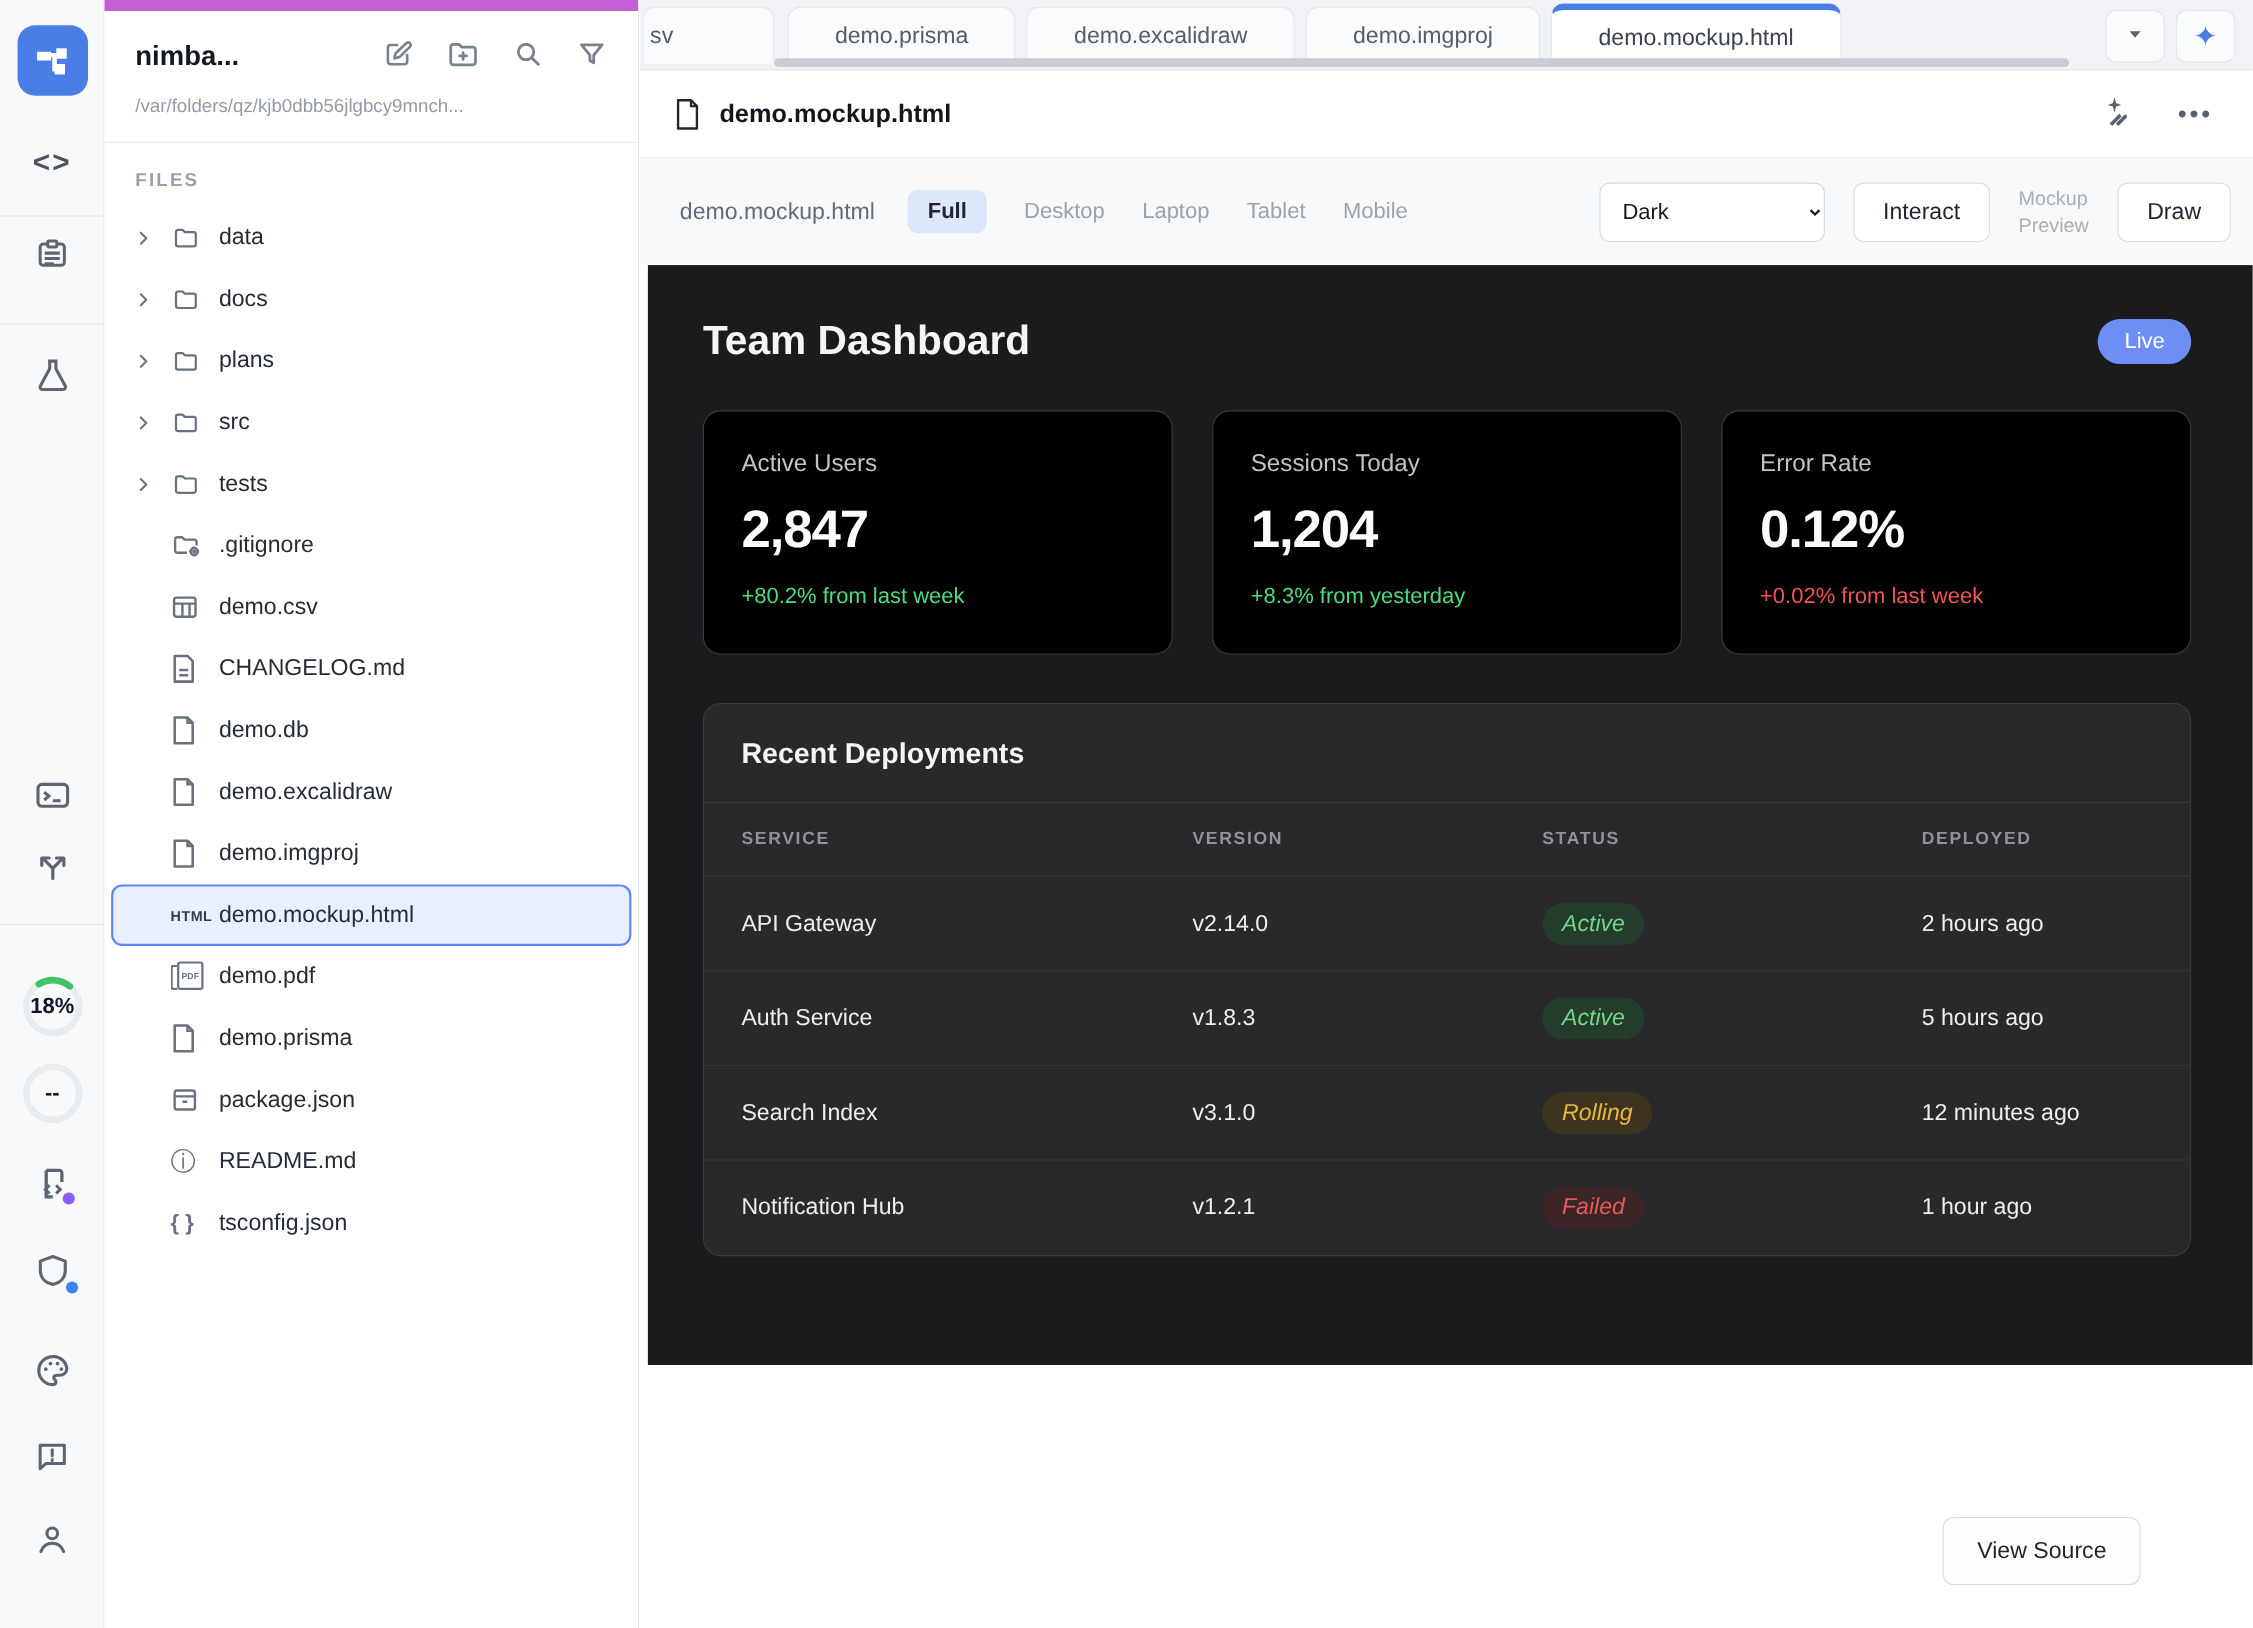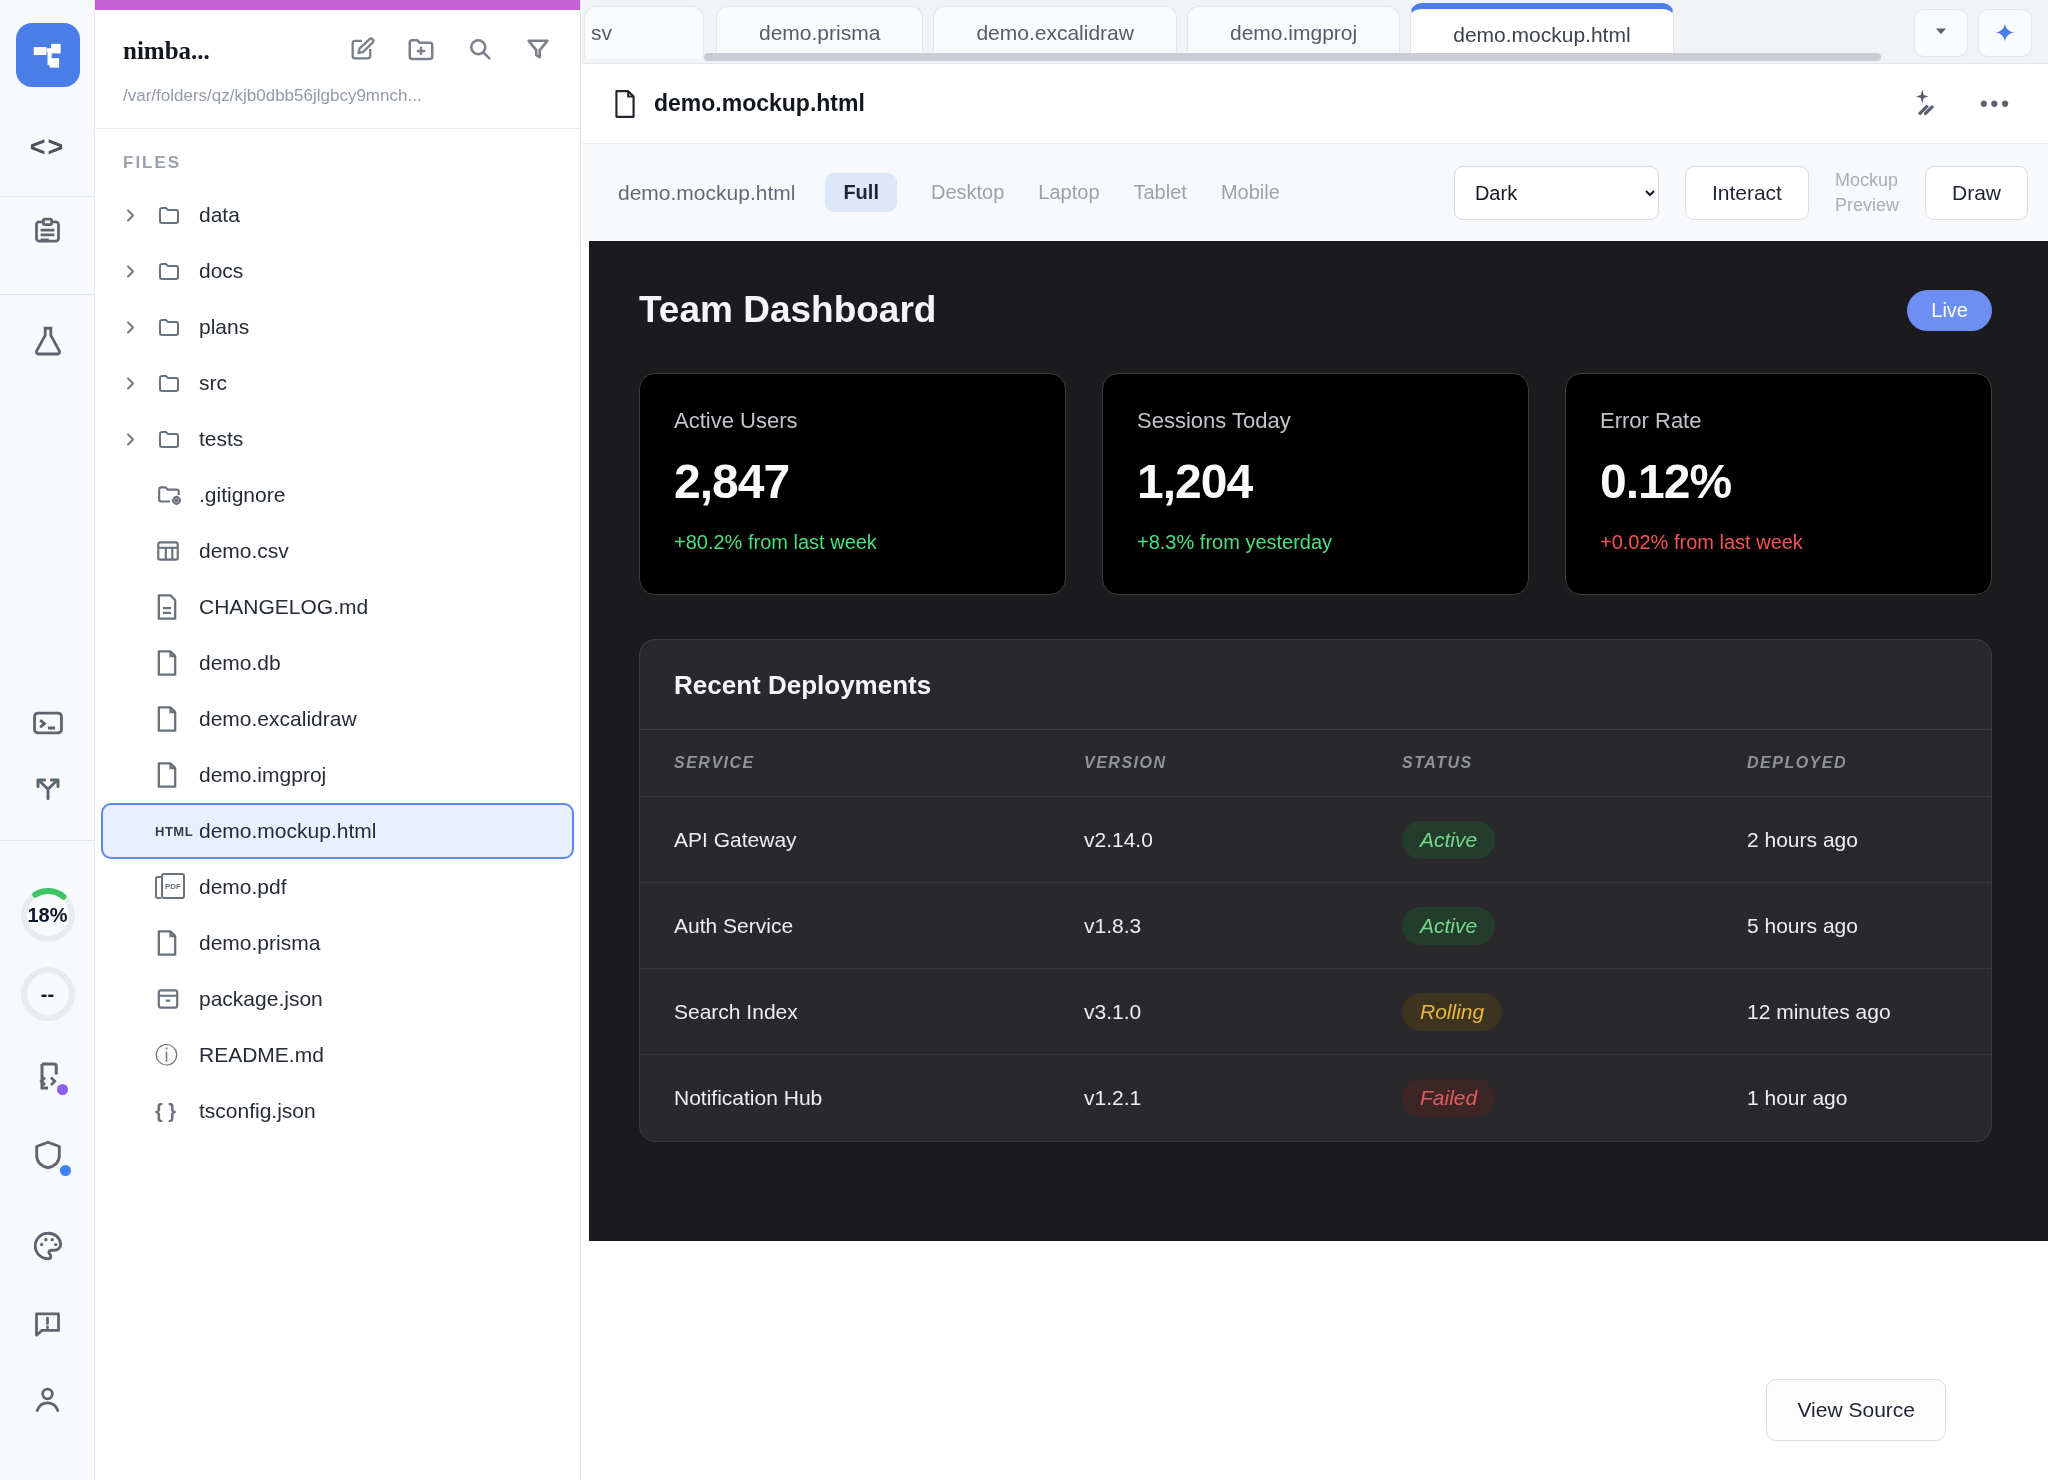--- a/index.html
+++ b/index.html
@@ -17,21 +17,21 @@
   .gauge-label { position:absolute; inset:0; display:flex; align-items:center; justify-content:center; font-size:20px; font-weight:bold; color:#0f172a; }
   .dot-badge { position:absolute; width:11px; height:11px; border-radius:50%; }
   .dot-purple { background:#8b5cf6; right:-2px; bottom:-1px; }
   .dot-blue { background:#3b82f6; right:-6px; bottom:-4px; }
   .rail-rel { position:relative; }
 
   
   .sidebar { position:absolute; left:95px; top:0; width:486px; height:1480px; background:#fff; border-right:1px solid #dfe2e7; }
   .sidebar-topbar { height:10px; background:#c55fd5; }
   .sidebar-head { padding:24px 28px 0 28px; display:flex; align-items:center; }
-  .sidebar-title { font-size:25px; font-weight:bold; color:#14181f; margin-right:auto;font-family:Liberation Serif, serif; }
+  .sidebar-title { font-size:25px; font-weight:bold; color:#14181f; margin-right:auto; }
   .head-icons { display:flex; gap:30px; color:#79818d; align-items:center; }
   .sidebar-path { padding:18px 28px 22px 28px; font-size:17px; color:#939ba7; border-bottom:1px solid #e9ebee; white-space:nowrap; overflow:hidden; }
   .files-label { padding:24px 28px 10px 28px; font-size:17px; font-weight:bold; letter-spacing:2px; color:#99a1ad; }
   .file-tree { list-style:none; padding:4px 6px 0 6px; }
   .tree-row { display:flex; align-items:center; height:56px; padding-left:20px; border:2px solid transparent; border-radius:10px; color:#262c36; }
   .tree-row .chev { width:32px; color:#6a7280; display:flex; align-items:center; }
   .tree-row.no-chev .chev { visibility:hidden; }
   .tree-row .f-icon { width:44px; color:#6a7280; display:flex; align-items:center; }
   .tree-row .f-label { font-size:21px; }
   .tree-row.selected { background:#e9efff; border-color:#5d87f5; }
@@ -79,21 +79,21 @@
   .stat-card { flex:1; background:#000000; border:1px solid #3b3b3f; border-radius:16px; padding:34px 34px 40px 34px; }
   .stat-label { font-size:22px; color:#c0c3c9; }
   .stat-value { font-size:48px; font-weight:bold; color:#fbfbfc; margin:20px 0 22px 0; letter-spacing:-1px; }
   .stat-delta { font-size:20px; }
   .trend-up { color:#4ade80; }
   .trend-bad { color:#f25555; }
 
   .panel { margin-top:44px; background:#29292c; border:1px solid #3b3b3f; border-radius:16px; overflow:hidden; }
   .panel-title { font-size:26px; font-weight:bold; color:#f4f5f7; padding:30px 34px 28px 34px; }
   .dep-header { display:grid; grid-template-columns:410px 318px 345px 1fr; padding:24px 34px; border-top:1px solid #3a3a3e; border-bottom:1px solid #3a3a3e; }
-  .dep-header .col { font-size:16px; font-weight:bold; letter-spacing:1.5px; color:#8f939b;font-style:italic; }
+  .dep-header .col { font-size:16px; font-weight:bold; letter-spacing:1.5px; color:#8f939b; }
   .dep-row { display:grid; grid-template-columns:410px 318px 345px 1fr; align-items:center; padding:0 34px; height:86px; border-bottom:1px solid #36363a; font-size:21px; color:#eceef0; }
   .dep-row:last-child { border-bottom:none; }
   .status-pill { display:inline-block; justify-self:start; font-size:21px; padding:7px 18px; border-radius:999px;font-style:italic; }
   .status-active { background:#233c2b; color:#74d688; }
   .status-rolling { background:#3d3420; color:#e9b83d; }
   .status-failed { background:#3d2527; color:#e25b5b; }
 
   .below { position:absolute; left:0; top:1241px; width:1466px; height:228px; background:#fff; }
   .view-source-btn { position:absolute; right:102px; top:138px; background:#fdfdfe; border:1px solid #d9dde2; border-radius:10px; font-size:21px; color:#1f2430; padding:18px 30px; font-family:"Liberation Sans",sans-serif; }
 </style>

